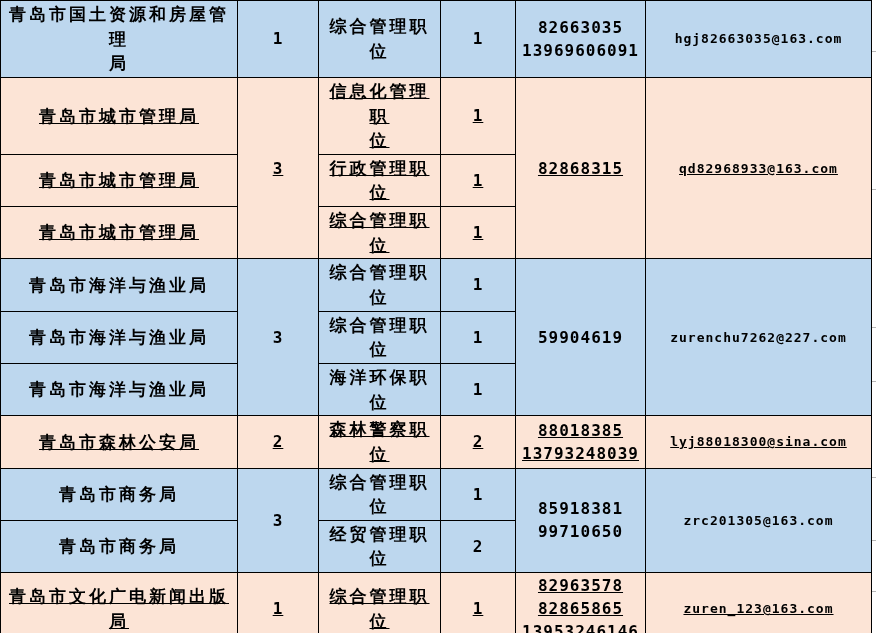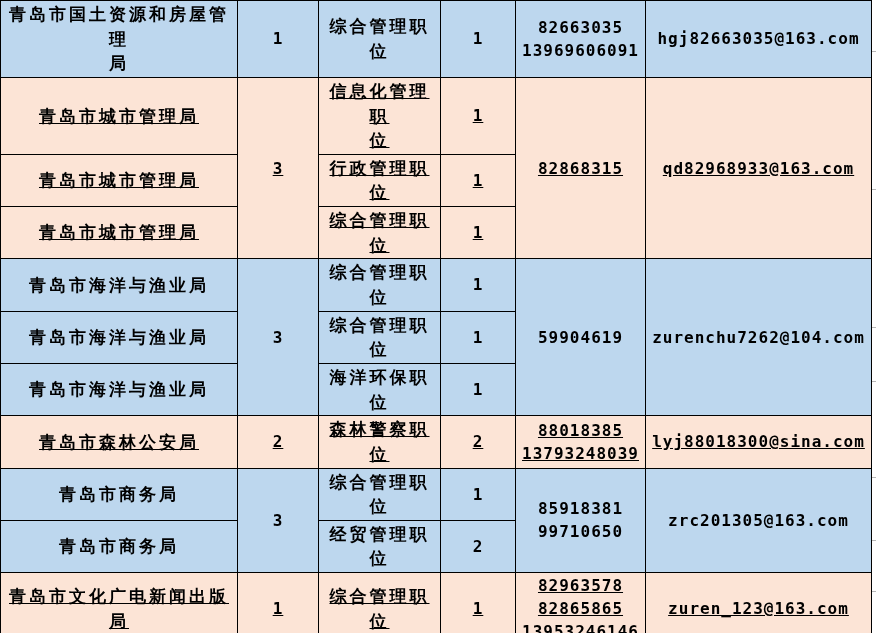--- a/index.html
+++ b/index.html
@@ -40,21 +40,21 @@
     font-size: 17px;
     letter-spacing: 3px;
     line-height: 1.45;
   }
   td.num {
     font-size: 16px;
     letter-spacing: 1px;
     line-height: 1.45;
   }
   td.email {
-    font-size: 16px;
+    font-size: 13px;
     letter-spacing: 1px;
   }
   .edge-gutter {
     width: 5px;
     height: 633px;
     background: #ffffff;
     position: relative;
   }
   .edge-gutter .tick {
     position: absolute;
@@ -109,21 +109,21 @@
           <td class="zh">综合管理职位</td>
           <td class="num">1</td>
         </tr>
 
         <tr class="band-blue" style="height:45px">
           <td class="zh">青岛市海洋与渔业局</td>
           <td class="num" rowspan="3">3</td>
           <td class="zh">综合管理职位</td>
           <td class="num">1</td>
           <td class="num" rowspan="3">59904619</td>
-          <td class="email" rowspan="3">zurenchu7262@104.com</td>
+          <td class="email" rowspan="3">zurenchu7262@227.com</td>
         </tr>
         <tr class="band-blue" style="height:47px">
           <td class="zh">青岛市海洋与渔业局</td>
           <td class="zh">综合管理职位</td>
           <td class="num">1</td>
         </tr>
         <tr class="band-blue" style="height:44px">
           <td class="zh">青岛市海洋与渔业局</td>
           <td class="zh">海洋环保职位</td>
           <td class="num">1</td>

